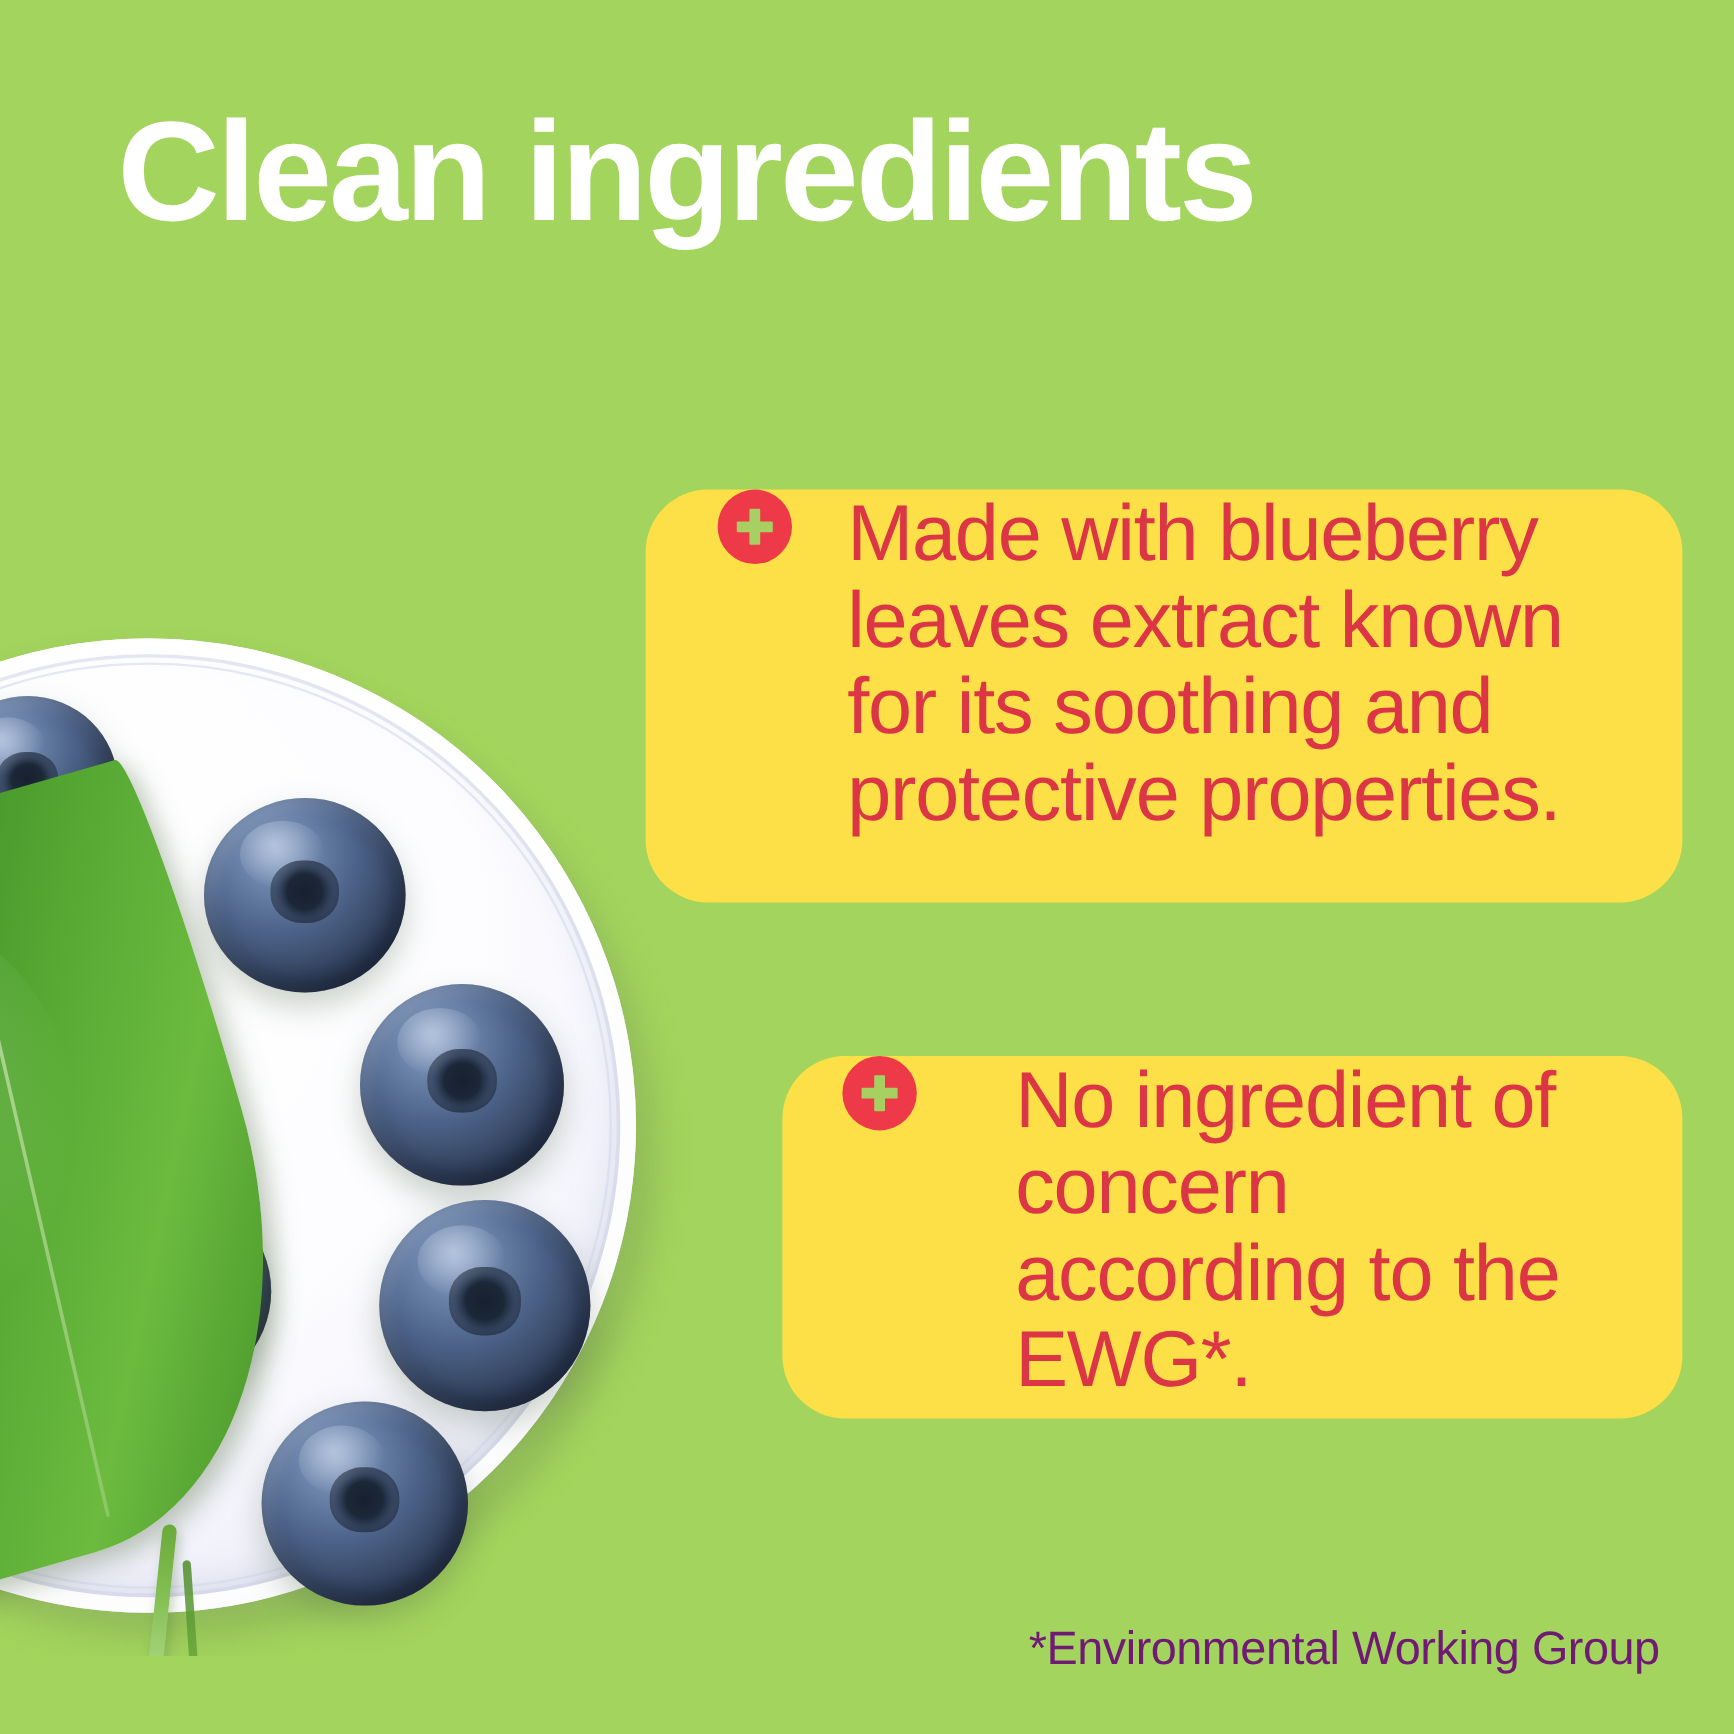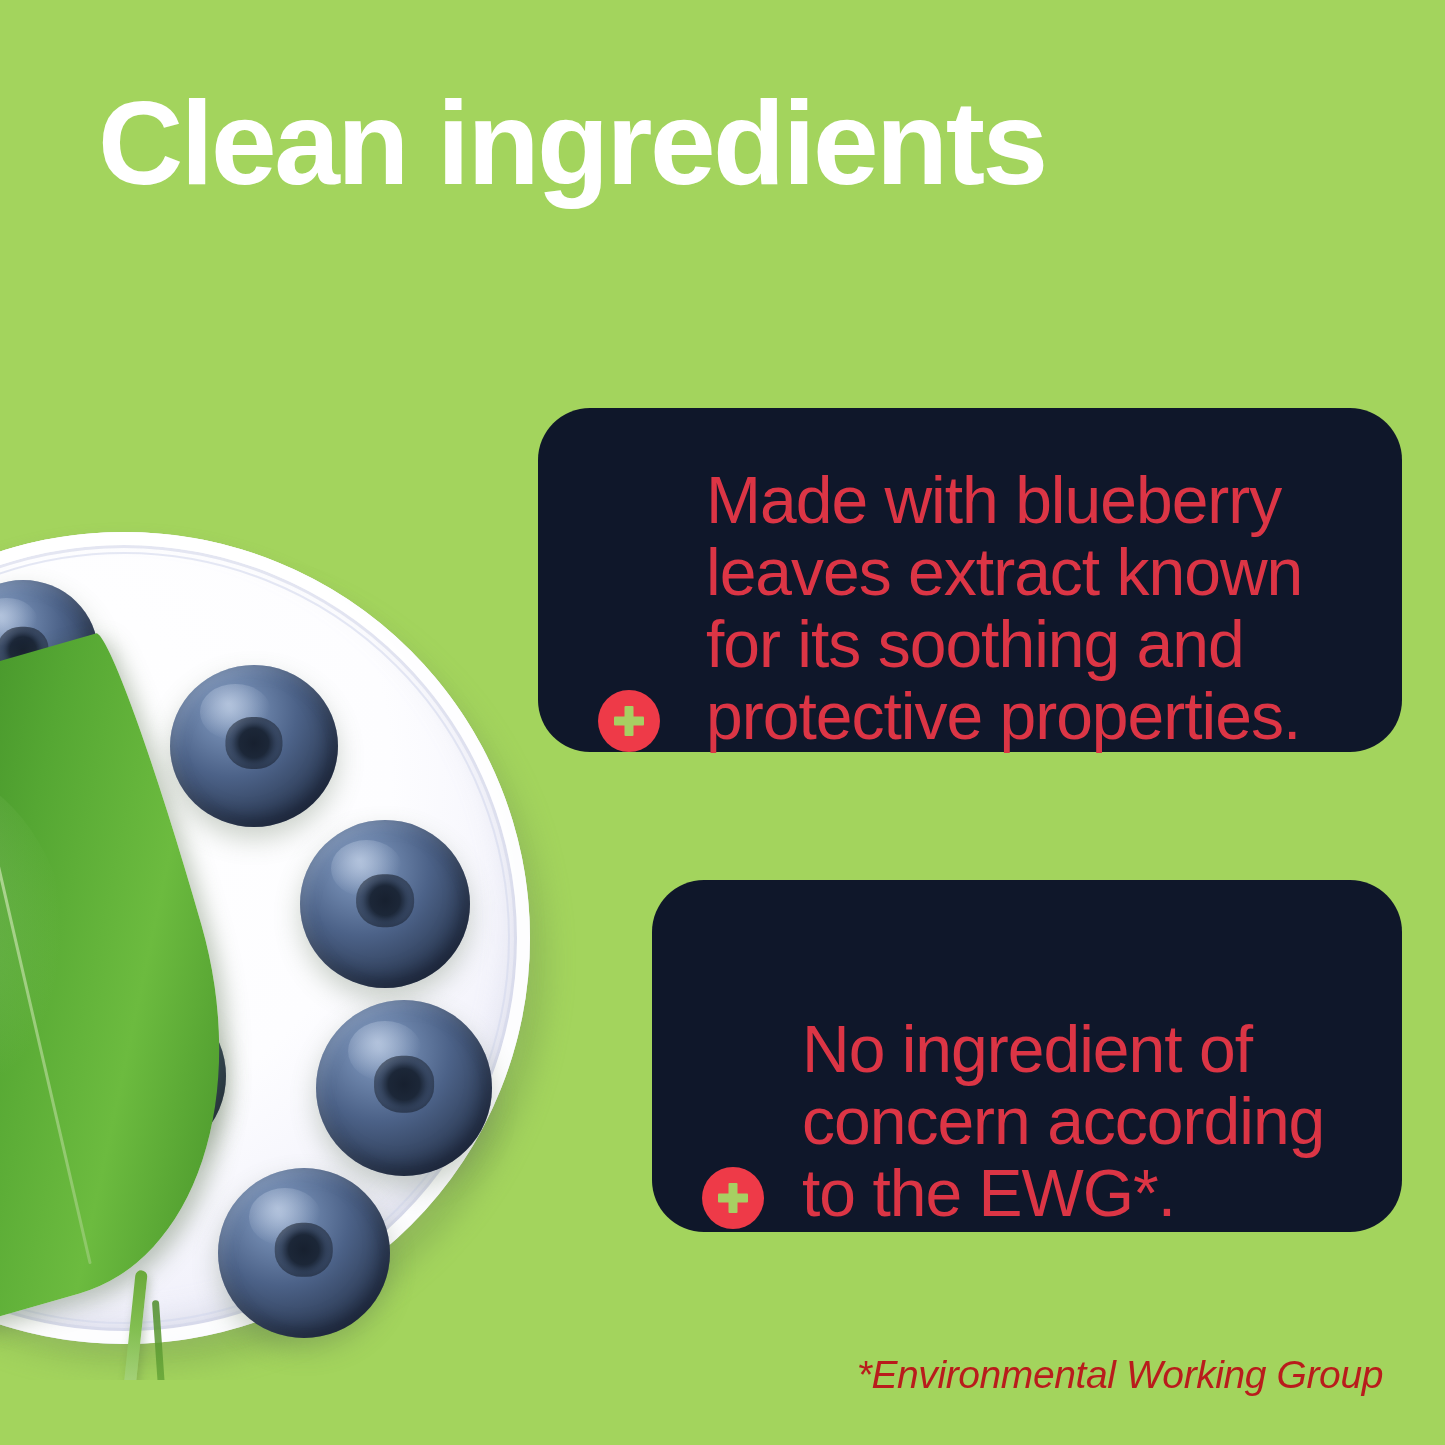--- a/index.html
+++ b/index.html
@@ -197,39 +197,40 @@
     height: 175px;
     background: linear-gradient(180deg, #4d8c2a 0%, #6aa93a 55%, #8dc45e 100%);
     border-radius: 4px;
     transform: rotate(-4deg);
     opacity: 0.85;
   }
 
   
   .card {
     position: absolute;
-    background: #0f172a;
+    background: #fde047;
     border-radius: 52px;
     display: flex;
-    align-items: flex-end;
+    align-items: flex-start;
     box-sizing: border-box;
   }
   .card.card-1 {
     left: 538px;
     top: 408px;
     width: 864px;
     height: 344px;
     padding: 0 40px 0 60px;
   }
   .card.card-2 {
     left: 652px;
     top: 880px;
     width: 750px;
-    height: 352px;
+    height: 302px;
     padding: 0 34px 3px 50px;
+    gap: 44px;
   }
 
   .plus-badge {
     flex: 0 0 auto;
     width: 62px;
     height: 62px;
     border-radius: 50%;
     background: #ee3a48;
     position: relative;
     margin-right: 46px;
@@ -259,22 +260,21 @@
     font-weight: 400;
     letter-spacing: -1px;
   }
 
   
   .footnote {
     position: absolute;
     right: 62px;
     top: 1353px;
     font-size: 39px;
-    font-style: italic;
-    color: #b91c1c;
+    color: #701a75;
     letter-spacing: -0.4px;
     white-space: nowrap;
   }
 </style>
 </head>
 <body>
 
 <div id="stage">
 
   <div class="headline">Clean ingredients</div>

